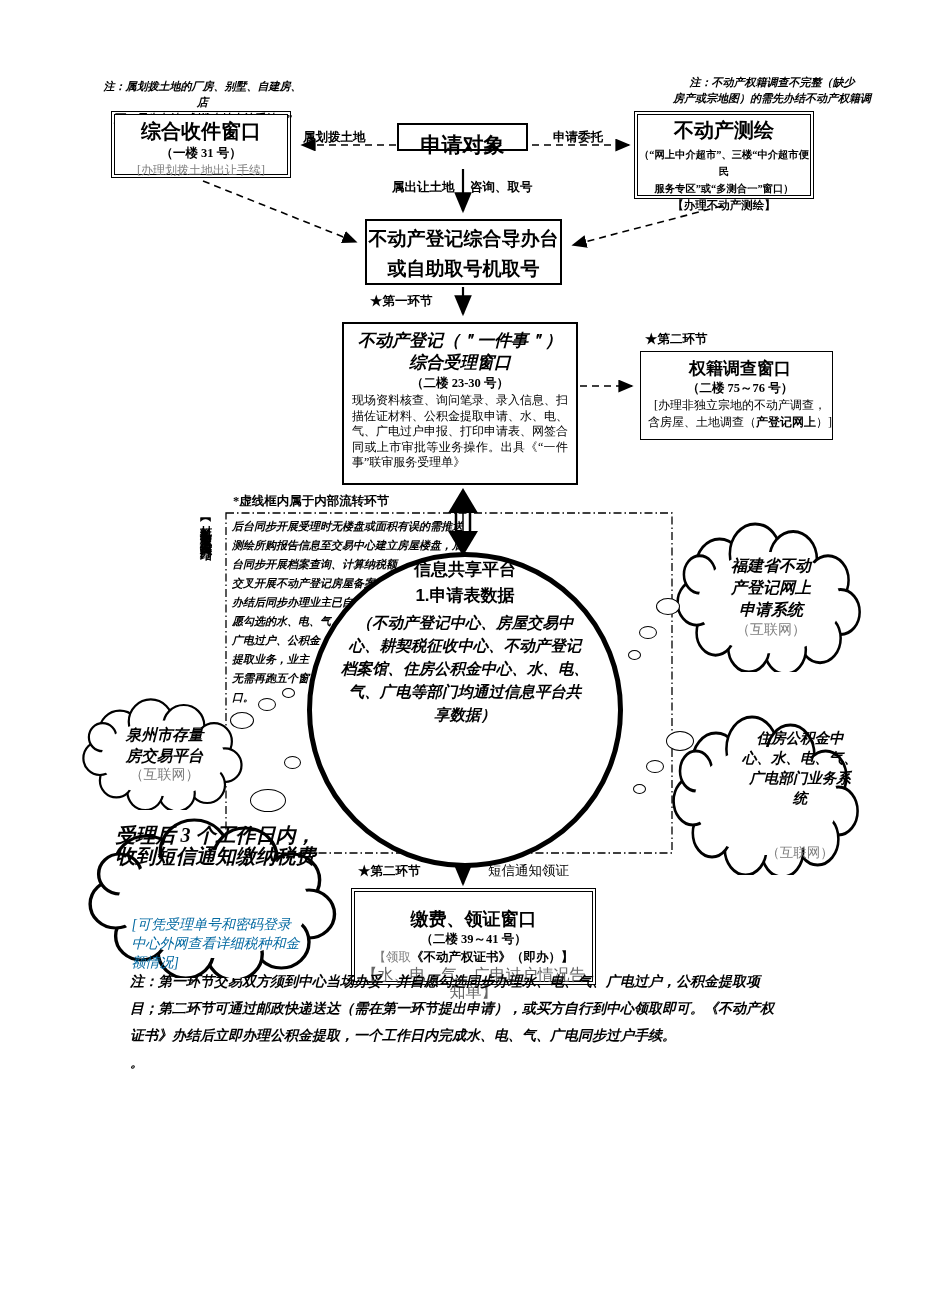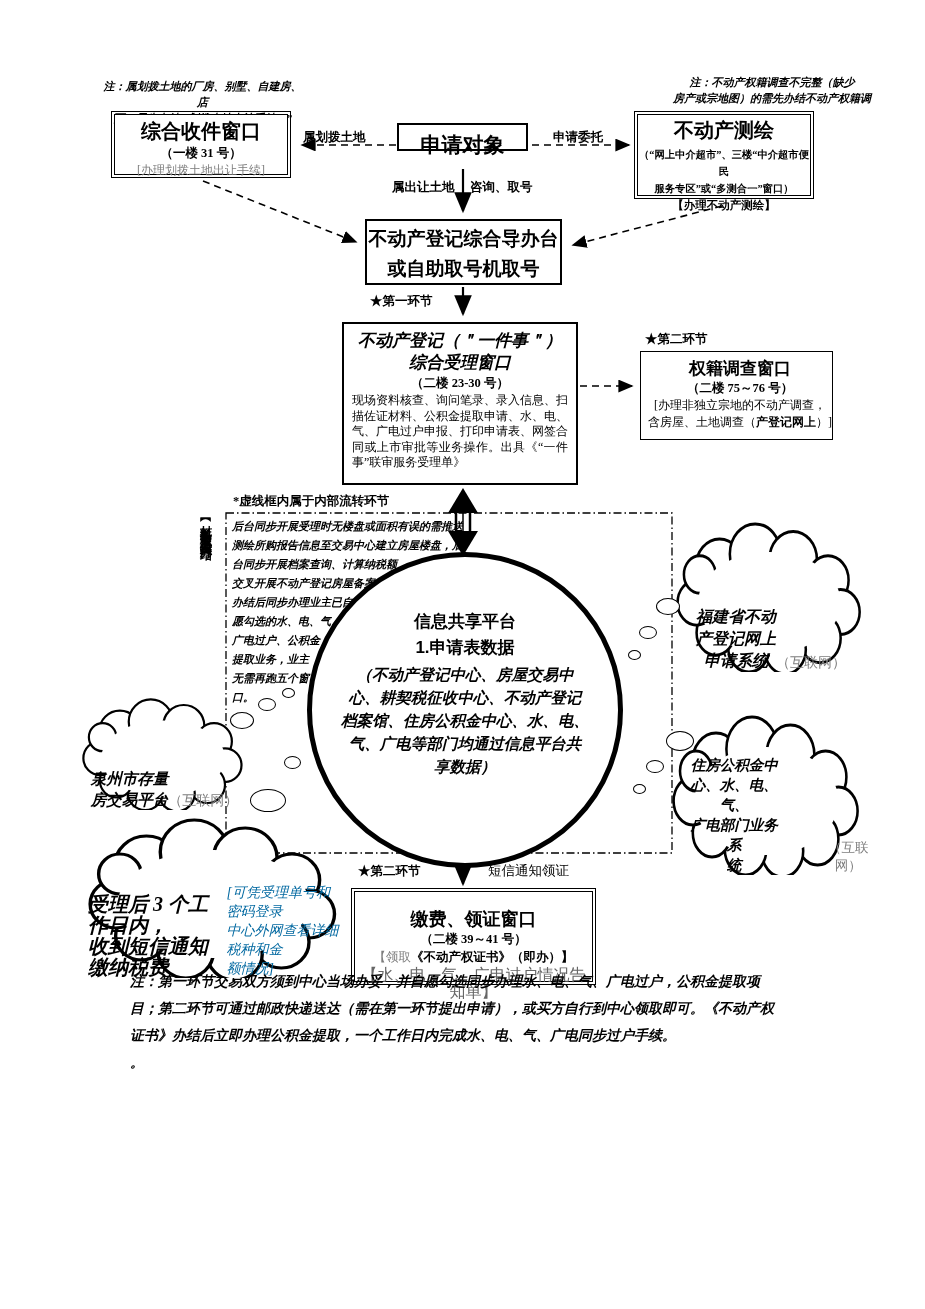--- a/index.html
+++ b/index.html
@@ -11,21 +11,21 @@
   .box{position:absolute;background:#fff;border:2px solid #000;text-align:center;z-index:2;box-sizing:border-box;}
   .dbl{position:absolute;background:#fff;border:1px solid #000;outline:1px solid #000;outline-offset:2px;
        text-align:center;z-index:2;box-sizing:border-box;}
   .hd{font-family:"Liberation Sans",sans-serif;font-weight:bold;}
   .note{font-weight:bold;font-size:11px;line-height:16px;z-index:2;}
   .lbl{font-weight:bold;font-size:12.5px;z-index:2;}
   .gray{color:#7d7d7d;}
   svg.lines{position:absolute;left:0;top:0;z-index:1;}
   svg.over{position:absolute;left:0;top:0;z-index:5;pointer-events:none;}
   .cloud{position:absolute;z-index:4;}
-  .cloud-text{position:absolute;z-index:4;display:flex;align-items:flex-end;justify-content:center;}
+  .cloud-text{position:absolute;z-index:4;display:flex;flex-direction:column;align-items:center;justify-content:center;}
   .bubble{position:absolute;z-index:5;background:#fff;border:1.5px solid #000;border-radius:50%;}
   .circle{position:absolute;left:307px;top:552px;width:316px;height:316px;border:5px solid #000;border-radius:50%;
           background:#fff;z-index:3;box-sizing:border-box;text-align:center;}
 </style>
 </head>
 <body>
 
 <div id="canvas">
 
   <svg class="lines" width="925" height="1309">
@@ -100,21 +100,21 @@
 台同步开展档案查询、计算纳税额、
 交叉开展不动产登记房屋备案
 办结后同步办理业主已自
 愿勾选的水、电、气、
 广电过户、公积金
 提取业务，业主
 无需再跑五个窗
 口。</div>
 
   <div class="circle">
-    <div class="hd" style="font-size:17px;line-height:26px;margin-top:52px;">信息共享平台</div>
+    <div class="hd" style="font-size:17px;line-height:26px;">信息共享平台</div>
     <div class="hd" style="font-size:17px;line-height:26px;">1.申请表数据</div>
     <div class="hd pre" style="font-size:15.5px;line-height:23px;margin-top:2px;">（不动产登记中心、房屋交易中
 心、耕契税征收中心、不动产登记
 档案馆、住房公积金中心、水、电、
 气、广电等部门均通过信息平台共
 享数据）</div>
   </div>
 
   <svg class="over" width="925" height="1309">
     <polygon points="463,488 448,513 478,513" fill="#000"></polygon>
@@ -166,21 +166,21 @@
 房交易平台</div>
     <div class="gray ctr" style="font-size:14px;">（互联网）</div>
   </div>
   <div class="bubble" style="left:230px;top:712px;width:22px;height:15px;"></div>
   <div class="bubble" style="left:258px;top:698px;width:16px;height:11px;"></div>
   <div class="bubble" style="left:282px;top:688px;width:11px;height:8px;"></div>
 
   <svg class="cloud" style="left:672px;top:715px;" width="192" height="160" viewBox="0 0 240 160" preserveAspectRatio="none">
       <use href="#cloudshape"></use>
     </svg>
-  <div class="cloud-text" style="left:685px;top:715px;width:192px;height:160px;gap:36px;">
+  <div class="cloud-text" style="left:704px;top:715px;width:192px;height:160px;gap:36px;">
     <div class="pre ctr" style="font-size:14.5px;font-weight:bold;line-height:20px;">住房公积金中
 心、水、电、气、
 广电部门业务系
 统</div>
     <div class="gray ctr" style="font-size:13.5px;">（互联网）</div>
   </div>
   <div class="bubble" style="left:666px;top:731px;width:26px;height:18px;"></div>
   <div class="bubble" style="left:646px;top:760px;width:16px;height:11px;"></div>
   <div class="bubble" style="left:633px;top:784px;width:11px;height:8px;"></div>
 

